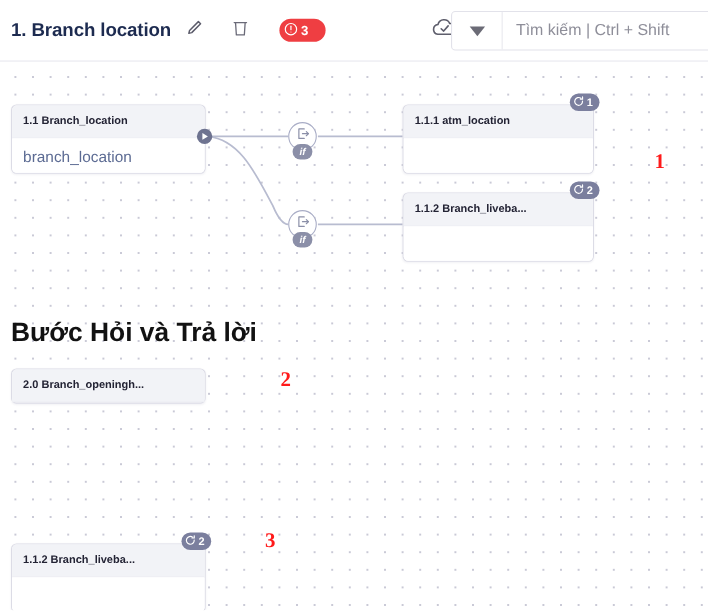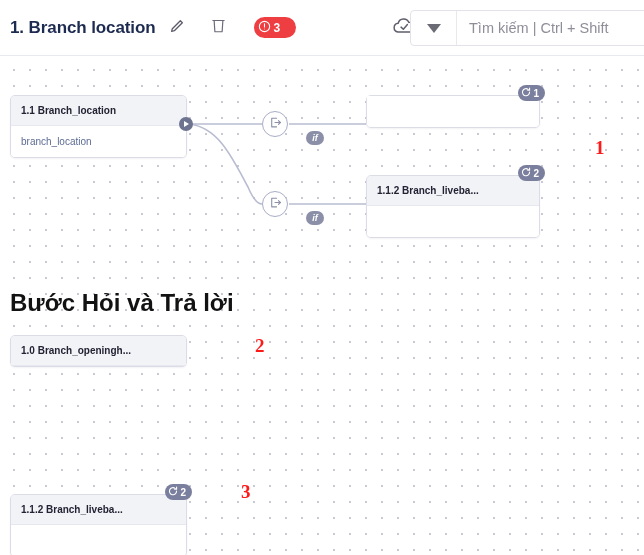--- a/index.html
+++ b/index.html
@@ -140,21 +140,21 @@
     font-weight: bold;
     color: #232334;
     white-space: nowrap;
     overflow: hidden;
   }
   .node-body {
     height: 31px;
     display: flex;
     align-items: center;
     padding: 0 10px;
-    font-size: 10px;
+    font-size: 14px;
     color: #5c6b93;
     white-space: nowrap;
     overflow: hidden;
     background: #ffffff;
     border-radius: 0 0 4px 4px;
   }
   .node-body.empty { color: transparent; }
 
   
   .loop-badge {
@@ -218,21 +218,20 @@
     background: #8b8fa8;
     color: #ffffff;
     font-size: 9px;
     font-style: italic;
     font-weight: bold;
     display: flex;
     align-items: center;
     justify-content: center;
     z-index: 6;
     cursor: pointer;
-    margin-left: 40px;
   }
 
   .edges { position: absolute; left: 0; top: 0; width: 644px; height: 498px; }
 
   
   .marker {
     position: absolute;
     color: #ff1a1a;
     font-size: 19px;
     font-weight: bold;
@@ -335,41 +334,42 @@
     <div class="node" style="left:366px; top:38px; width:174px;">
       <div class="loop-badge">
         <span>
           <svg width="10" height="10" viewBox="0 0 24 24" fill="none" stroke="#ffffff" stroke-width="2.6" stroke-linecap="round">
             <path d="M20.5 12 A8.5 8.5 0 1 1 17 5.6"></path>
             <path d="M20.6 2.6 V7.4 H15.8"></path>
           </svg>
         </span>
         <span>1</span>
       </div>
+      <div class="node-head">1.1.1 atm_location</div>
       <div class="node-body empty"></div>
     </div>
 
     <div class="node" style="left:366px; top:118px; width:174px;">
       <div class="loop-badge">
         <span>
           <svg width="10" height="10" viewBox="0 0 24 24" fill="none" stroke="#ffffff" stroke-width="2.6" stroke-linecap="round">
             <path d="M20.5 12 A8.5 8.5 0 1 1 17 5.6"></path>
             <path d="M20.6 2.6 V7.4 H15.8"></path>
           </svg>
         </span>
         <span>2</span>
       </div>
       <div class="node-head">1.1.2 Branch_liveba...</div>
       <div class="node-body empty"></div>
     </div>
 
     <div class="sect-head" style="left:10px; top:232px;">Bước Hỏi và Trả lời</div>
 
     <div class="node" style="left:10px; top:278px; width:177px;">
-      <div class="node-head">1.0 Branch_openingh...</div>
+      <div class="node-head">2.0 Branch_openingh...</div>
     </div>
 
 
     <div class="node" style="left:10px; top:437px; width:177px;">
       <div class="loop-badge">
         <span>
           <svg width="10" height="10" viewBox="0 0 24 24" fill="none" stroke="#ffffff" stroke-width="2.6" stroke-linecap="round">
             <path d="M20.5 12 A8.5 8.5 0 1 1 17 5.6"></path>
             <path d="M20.6 2.6 V7.4 H15.8"></path>
           </svg>

